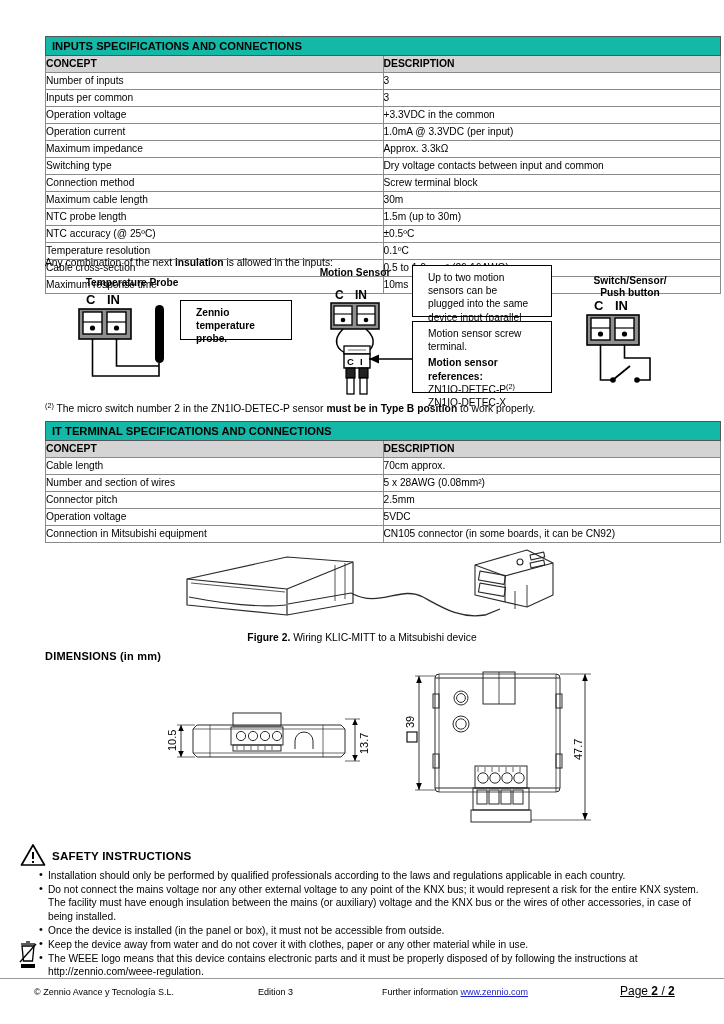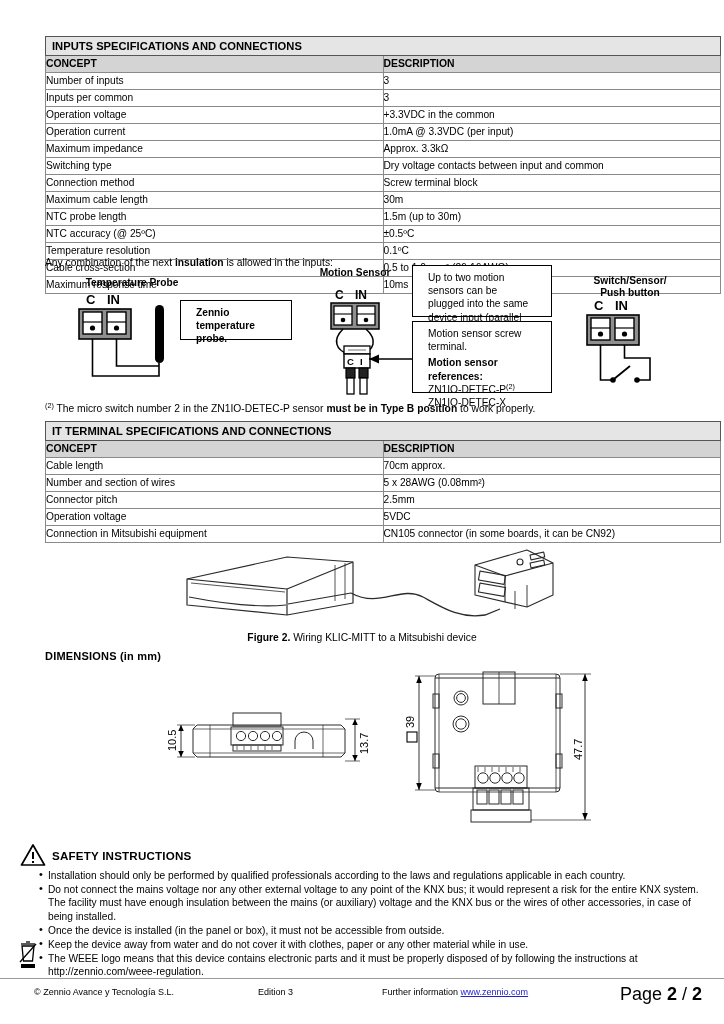--- a/index.html
+++ b/index.html
@@ -28,21 +28,21 @@
     font-size: 10.2px;
     line-height: 12px;
     text-align: left;
     font-weight: normal;
     vertical-align: middle;
     height: 15px;
   }
   .spec-table .title-row td {
     font-weight: bold;
     font-size: 11.2px;
-    background: #e5e5e5;
+    background: #14b8a6;
     border: 1px solid #555;
     padding: 3px 6px;
     height: 18px;
   }
   .spec-table .head-row td {
     font-weight: bold;
     background: #d4d4d4;
     font-size: 10.4px;
     height: 16px;
   }
@@ -85,21 +85,21 @@
     content:"\2022"; position:absolute; left:0; top:-1px; font-size:11px;
   }
 
   
   .footer {
     position:absolute; left:0; top:978px; width:724px; height:32px;
     border-top:1px solid #9a9a9a;
   }
   .footer .f { position:absolute; font-size:9px; top:8px; }
   .footer .link { color:#2222cc; text-decoration:underline; }
-  .footer .pagenum { font-size:18px; }
+  .footer .pagenum { font-size:12px;text-decoration:underline; }
 </style>
 </head>
 <body>
 
 <div class="page">
 
   <table class="spec-table" style="top:36px;">
     <tbody>
       <tr class="title-row">
         <td colspan="2">INPUTS SPECIFICATIONS AND CONNECTIONS</td>

